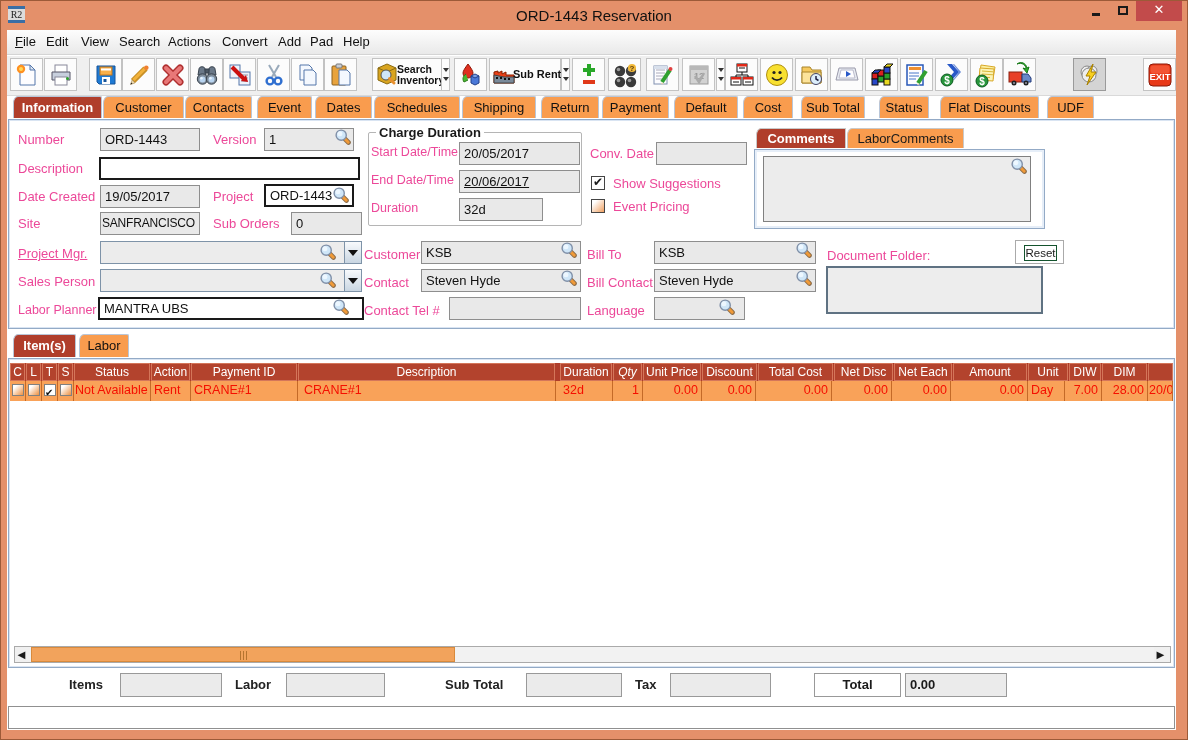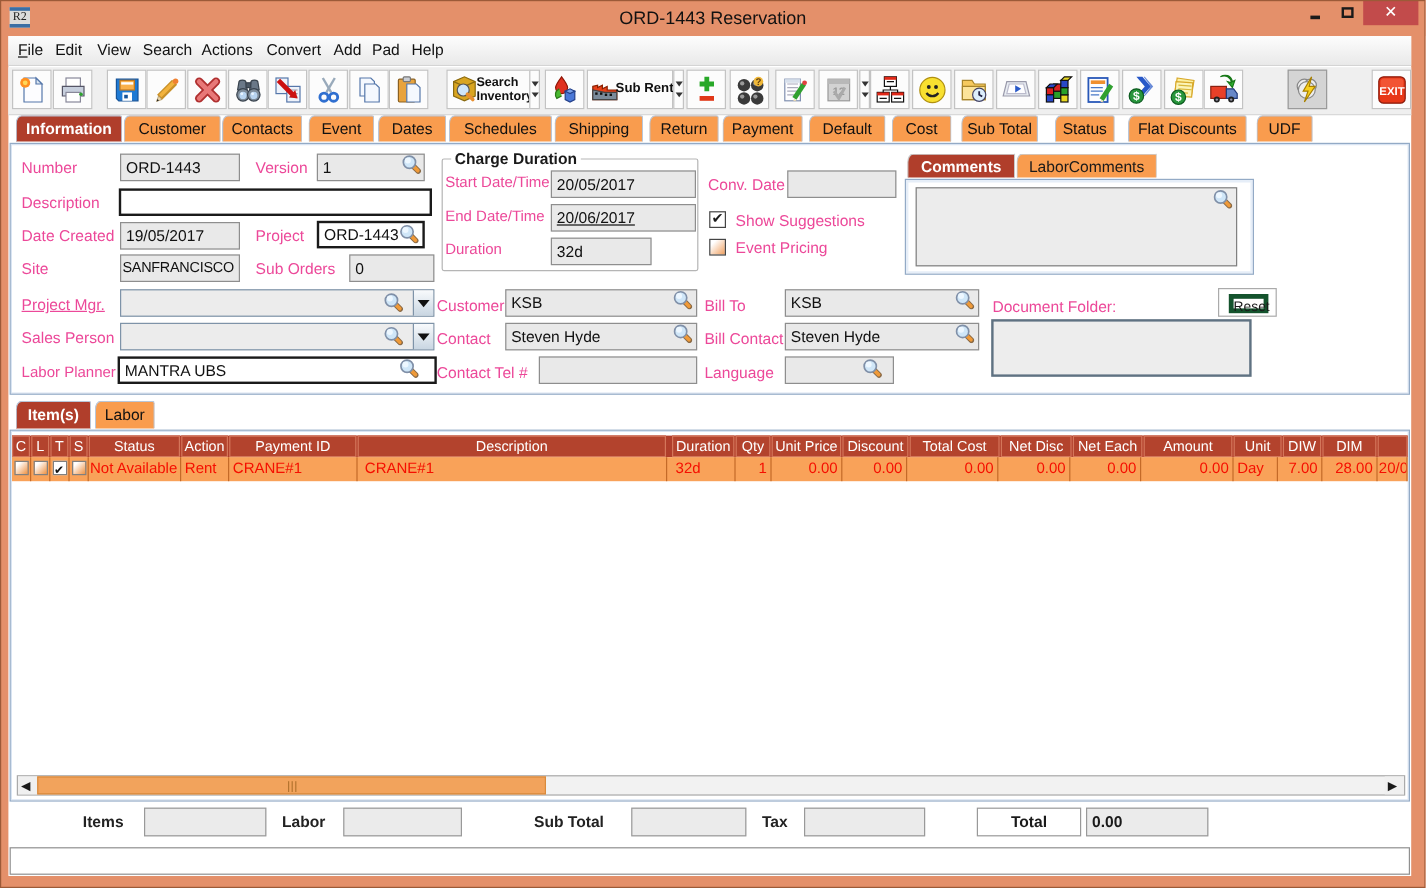--- a/index.html
+++ b/index.html
@@ -447,21 +447,21 @@
     <span class="lb" style="left:9px; top:126px;text-decoration:underline;">Project Mgr.</span>
     <div class="combo" style="left:91px; top:121px; width:262px;">
         <div class="btn"></div>
       </div>
     <span class="lb" style="left:355px; top:127px;">Customer</span>
     <div class="gf" style="left:412px; top:121px; width:160px;">KSB</div>
     <span class="lb" style="left:578px; top:127px;">Bill To</span>
     <div class="gf" style="left:645px; top:121px; width:162px;">KSB</div>
     <span class="lb" style="left:818px; top:128px;">Document Folder:</span>
     <div style="position:absolute; left:1006px; top:120px; width:49px; height:24px; background:#fff; border:1px solid #aaa;"></div>
-    <div style="position:absolute; left:1015px; top:125px; width:33px; height:16px; background:#fff; border:4px solid #14532d; font-size:11.5px; text-align:center; line-height:14px;">Reset</div>
+    <div style="position:absolute; left:1015px; top:125px; width:33px; height:16px; background:#fff; border:1px solid #14532d; font-size:11.5px; text-align:center; line-height:14px;">Reset</div>
 
     <span class="lb" style="left:9px; top:154px;">Sales Person</span>
     <div class="combo" style="left:91px; top:149px; width:262px;">
         <div class="btn"></div>
       </div>
     <span class="lb" style="left:355px; top:155px;text-align:right;">Contact</span>
     <div class="gf" style="left:412px; top:149px; width:160px;">Steven Hyde</div>
     <span class="lb" style="left:578px; top:155px;">Bill Contact</span>
     <div class="gf" style="left:645px; top:149px; width:162px;">Steven Hyde</div>
     <div style="position:absolute; left:817px; top:146px; width:217px; height:48px; background:#ededed; border:2px solid #5f7282;"></div>
@@ -513,21 +513,21 @@
     <div id="ghead">
 <div class="hc" style="left:0px; width:15px;">C</div>
 <div class="hc" style="left:16px; width:15px;">L</div>
 <div class="hc" style="left:32px; width:15px;">T</div>
 <div class="hc" style="left:48px; width:15px;">S</div>
 <div class="hc" style="left:64px; width:76px;">Status</div>
 <div class="hc" style="left:141px; width:39px;">Action</div>
 <div class="hc" style="left:181px; width:106px;">Payment ID</div>
 <div class="hc" style="left:288px; width:257px;">Description</div>
 <div class="hc" style="left:550px; width:52px;">Duration</div>
-<div class="hc" style="left:603px; width:29px;">Qty</div>
+<div class="hc" style="left:603px; width:29px;font-style:italic;">Qty</div>
 <div class="hc" style="left:633px; width:58px;">Unit Price</div>
 <div class="hc" style="left:692px; width:55px;">Discount</div>
 <div class="hc" style="left:748px; width:75px;">Total Cost</div>
 <div class="hc" style="left:824px; width:59px;">Net Disc</div>
 <div class="hc" style="left:884px; width:58px;">Net Each</div>
 <div class="hc" style="left:943px; width:74px;">Amount</div>
 <div class="hc" style="left:1018px; width:40px;">Unit</div>
 <div class="hc" style="left:1059px; width:32px;">DIW</div>
 <div class="hc" style="left:1092px; width:45px;">DIM</div>
 <div class="hc" style="left:1138px; width:25px;"></div>

